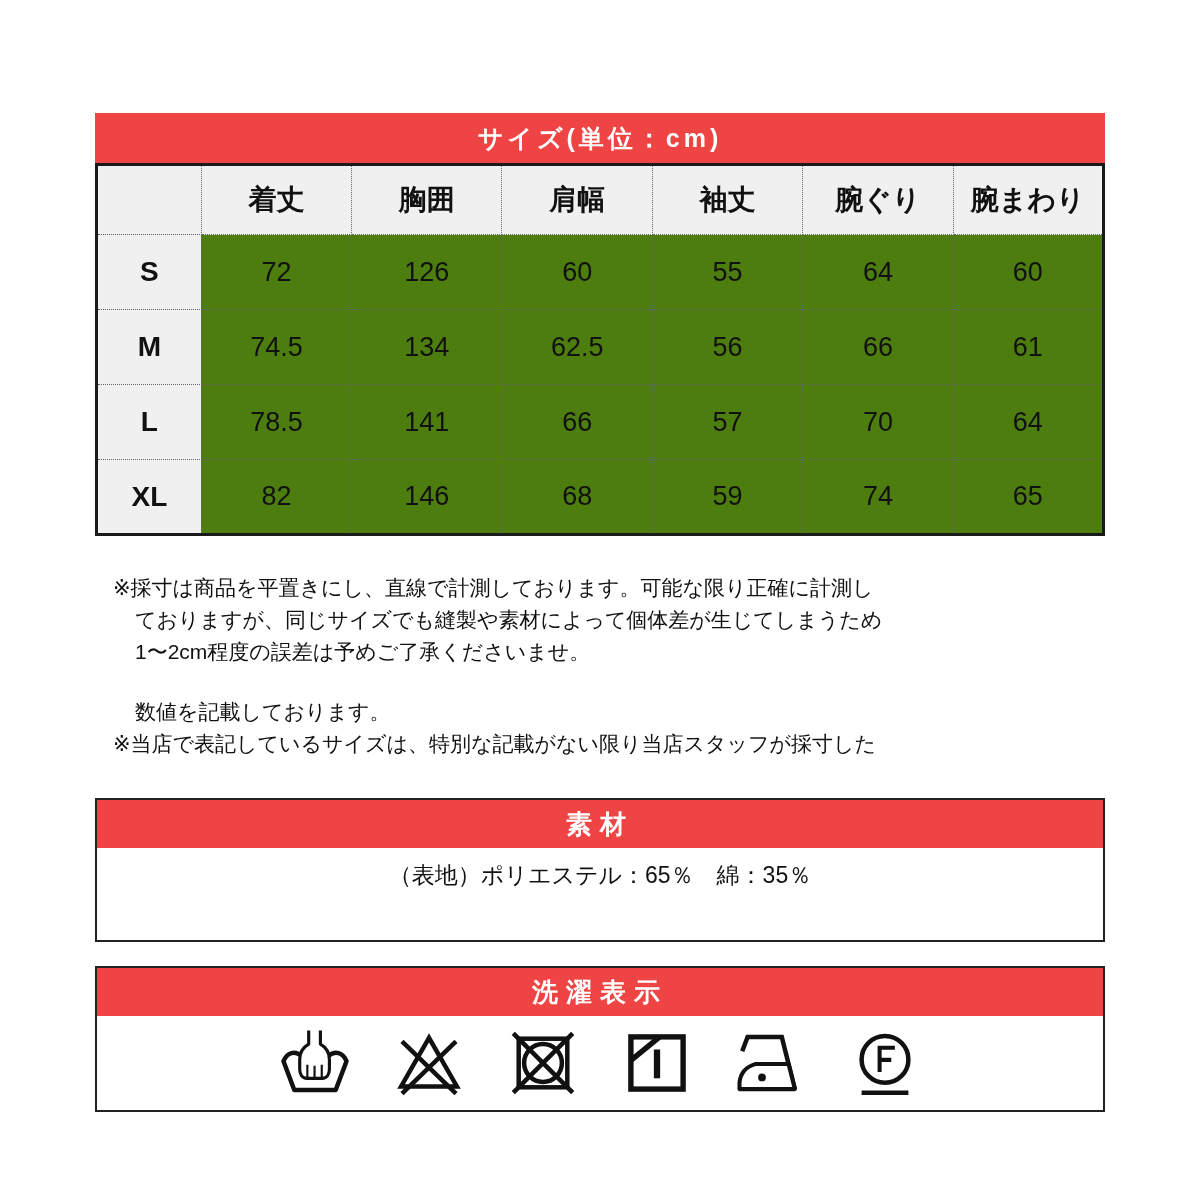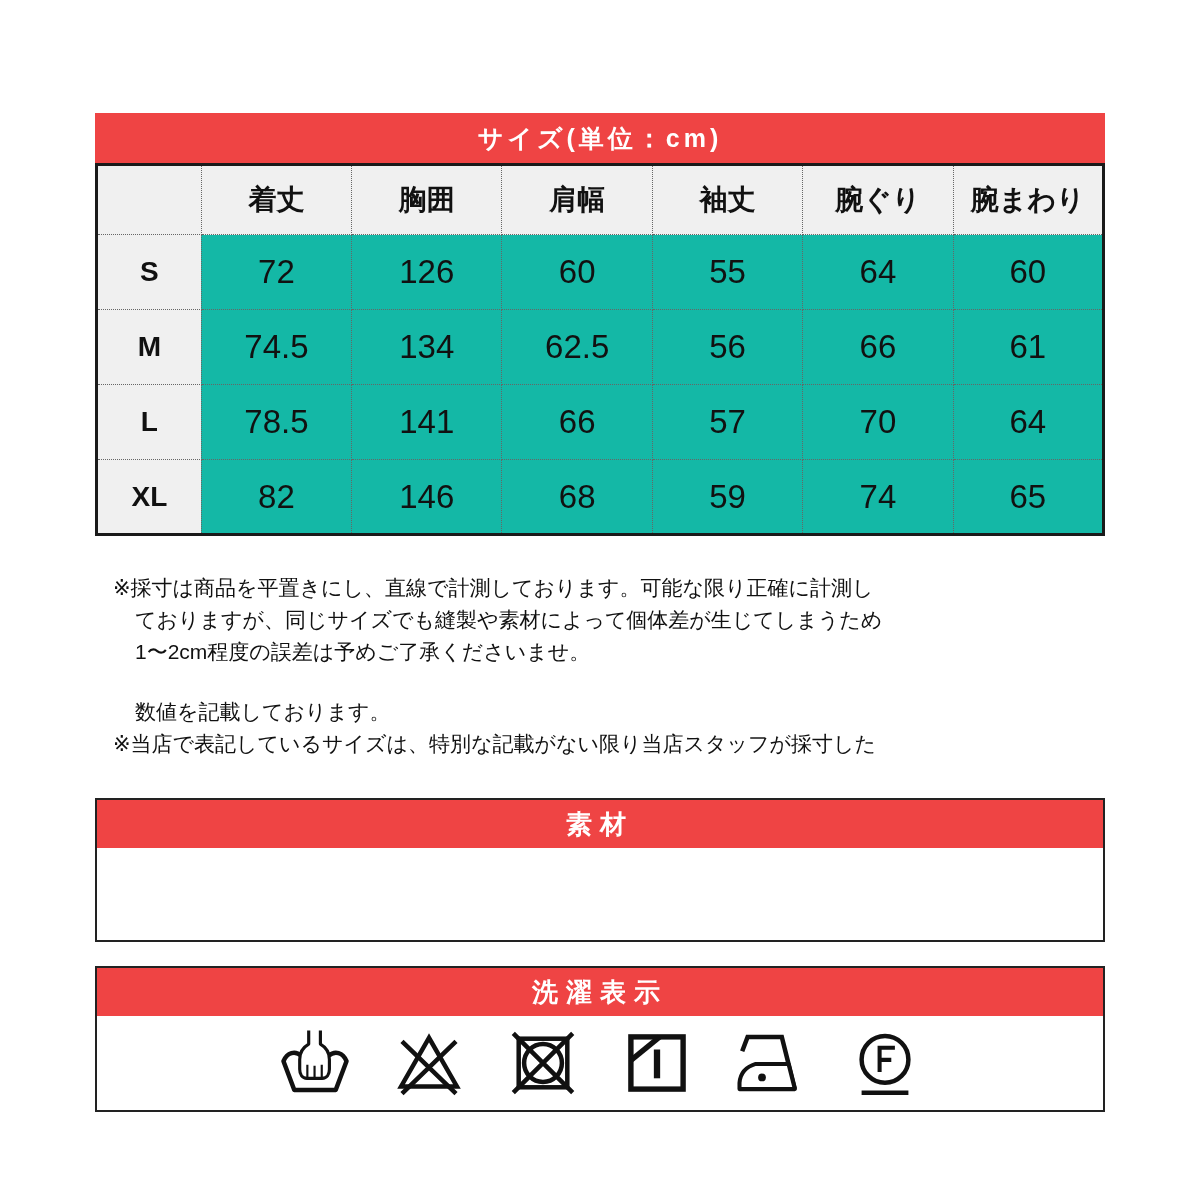--- a/index.html
+++ b/index.html
@@ -25,21 +25,21 @@
     border: 3px solid #1a1a1a;
   }
   table.size-table th, table.size-table td {
     border: 1px dotted #666666;
     text-align: center; vertical-align: middle;
     font-size: 28px;
   }
   table.size-table thead tr { height: 70px; margin-left: 16px; }
   table.size-table tbody tr { height: 75px; }
   table.size-table th { background: #f0f0f0; font-weight: bold; }
-  table.size-table td { background: #14b8a6; font-weight: normal; font-size: 33px; }
+  table.size-table td { background: #4d7c0f; font-weight: normal; font-size: 27px; }
 
   
   .notes { margin-top: 36px; padding-left: 18px; font-size: 21px; line-height: 32px; color: #111; }
   .note + .note { margin-top: 28px; }
   .note-line.indent { padding-left: 22px; }
 
   
   .boxed { border: 2px solid #222222; }
   .material-box { margin-top: 38px; }
   .laundry-box  { margin-top: 24px; }
@@ -133,20 +133,21 @@
       <div class="note-line indent">数値を記載しております。</div>
       <div class="note-line">※当店で表記しているサイズは、特別な記載がない限り当店スタッフが採寸した</div>
     </div>
   </section>
 
   <section class="boxed material-box">
     <div class="bar box-bar">
       <span>素材</span>
     </div>
     <div class="material-body">
+      <div class="material-line">（表地）ポリエステル：65％　綿：35％</div>
     </div>
   </section>
 
   <section class="boxed laundry-box">
     <div class="bar box-bar">
       <span>洗濯表示</span>
     </div>
     <div class="laundry-body">
 
       <span class="care-icon">

